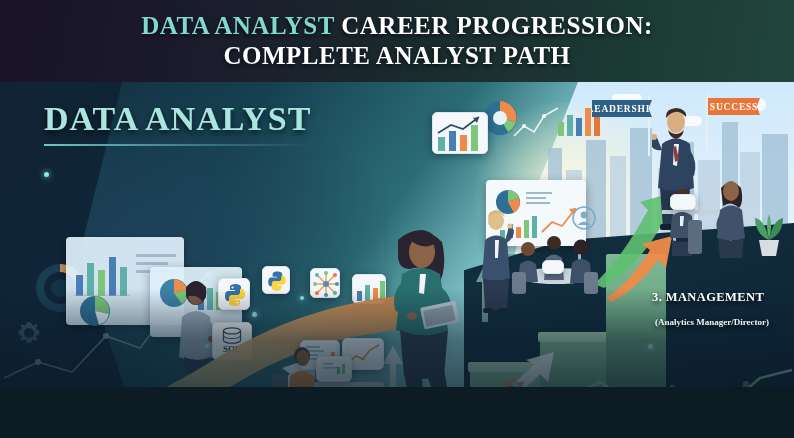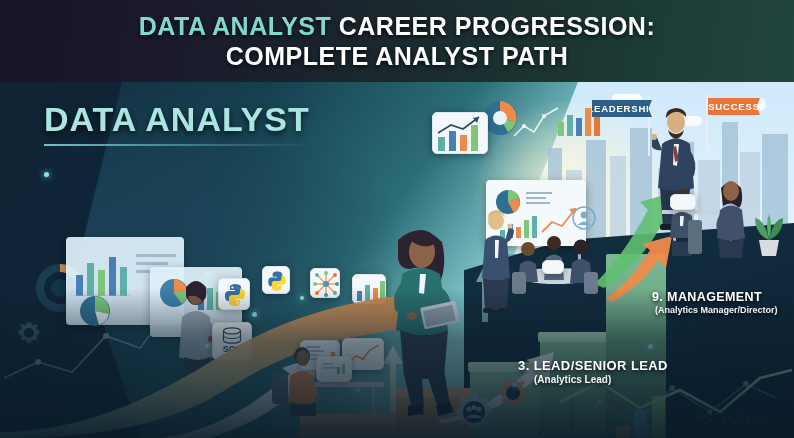--- a/index.html
+++ b/index.html
@@ -2,21 +2,21 @@
 <html><head>
 <meta charset="utf-8">
 <style>
   * { box-sizing: border-box; margin: 0; padding: 0; }
   html, body {
     width: 794px; height: 438px;
     overflow: hidden;
     background: #0d1b24;
     font-family: "Liberation Sans", sans-serif;
   }
-  .page { position: relative; width: 794px; height: 438px; overflow: hidden; }
+  .page { position: relative; width: 794px; height: 387px; overflow: hidden; font-family: Liberation Serif, serif; }
 
   
   .header {
     position: absolute; left: 0; top: 0; width: 794px; height: 82px;
     background: linear-gradient(100deg,#191327 0%, #1b1a2c 22%, #1a2a2e 52%, #1c3a34 78%, #21453c 100%);
     display: flex; flex-direction: column;
     align-items: center; justify-content: center;
     z-index: 40;
   }
   .header-line {
@@ -109,21 +109,21 @@
   }
   .stage .sub {
     color: #f0f6f8; font-weight: bold;
     text-shadow: 0 2px 4px rgba(0,0,0,.85);
   }
   #stage-3 { left: 518px; top: 276px; }
   #stage-3 .title { font-size: 13px; }
   #stage-3 .sub { font-size: 10px; margin-left: 16px; margin-top: 1px; }
   #stage-4 { left: 652px; top: 208px; }
   #stage-4 .title { font-size: 12.5px; }
-  #stage-4 .sub { font-size: 9px; margin-left: 3px; margin-top: 1px; }
+  #stage-4 .sub { font-size: 9px; margin-left: 3px; margin-top: 12px; }
 
   
   .abs { position: absolute; }
   .gear-svg { position: absolute; }
   .dot { position:absolute; border-radius:50%; background:#8fe3e8; box-shadow:0 0 6px #8fe3e8; }
   .card {
     position:absolute; background:#f4f8fb; border-radius:5px;
     box-shadow: 0 2px 8px rgba(0,0,0,.35); border:1px solid #dbe6ee;
   }
   .panelglass {
@@ -659,23 +659,19 @@
 
     
     <div class="inner-title">
       <div class="it-1">DATA ANALYST</div>
       <div class="it-rule"></div>
     </div>
 
     
     
     
-    <div class="stage" id="stage-3">
-      <div class="title">3. LEAD/SENIOR LEAD</div>
-      <div class="sub">(Analytics Lead)</div>
-    </div>
     <div class="stage" id="stage-4">
-      <div class="title">9. MANAGEMENT</div>
+      <div class="title">3. MANAGEMENT</div>
       <div class="sub">(Analytics Manager/Director)</div>
     </div>
 
   </div>
 </div>
 
 </body></html>

